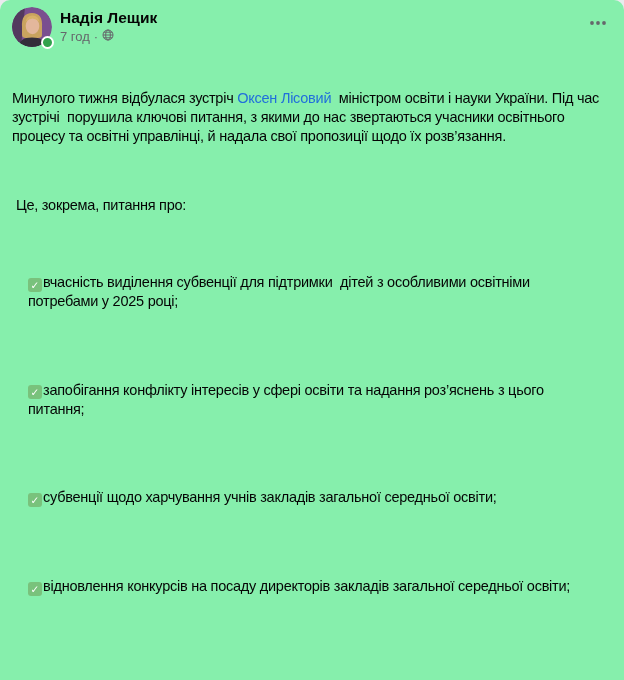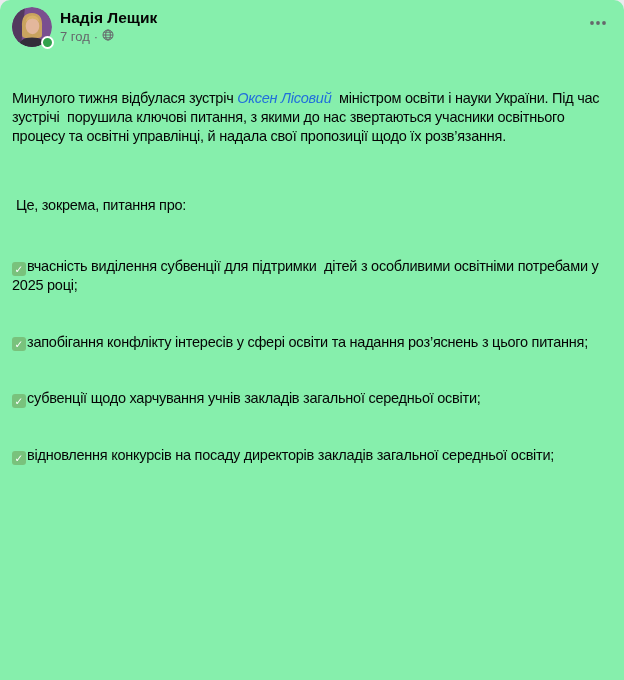--- a/index.html
+++ b/index.html
@@ -22,22 +22,22 @@
   .meta .dot-sep { margin:0 1px; }
   .globe { display:inline-block; }
   .menu-btn { flex:0 0 auto; padding:6px 4px 6px 12px; cursor:pointer; color:#65676b; }
   
   .post-body {
     padding:2px 12px 0 12px; font-size:14.5px; line-height:18.9px;
     letter-spacing:-0.25px; white-space:pre-wrap; word-wrap:break-word;
   }
   .para { margin:0 0 9px 0; }
   .list-intro { margin:4px; }
-  .check-item { margin:0; }
-  .mention { color:#216fdb; text-decoration:none; cursor:pointer;font-style:italic; }
+  .check-item { margin:16px; }
+  .mention { color:#216fdb; text-decoration:none; cursor:pointer; }
   .check-icon {
     display:inline-block; width:14px; height:14px; background:#79c27c;
     border-radius:3px; color:#ffffff; font-size:10.5px; line-height:14px;
     font-weight:700; text-align:center; vertical-align:-1.5px;
     letter-spacing:0; margin-right:1px;
   }
 </style>
 </head>
 <body>
 

